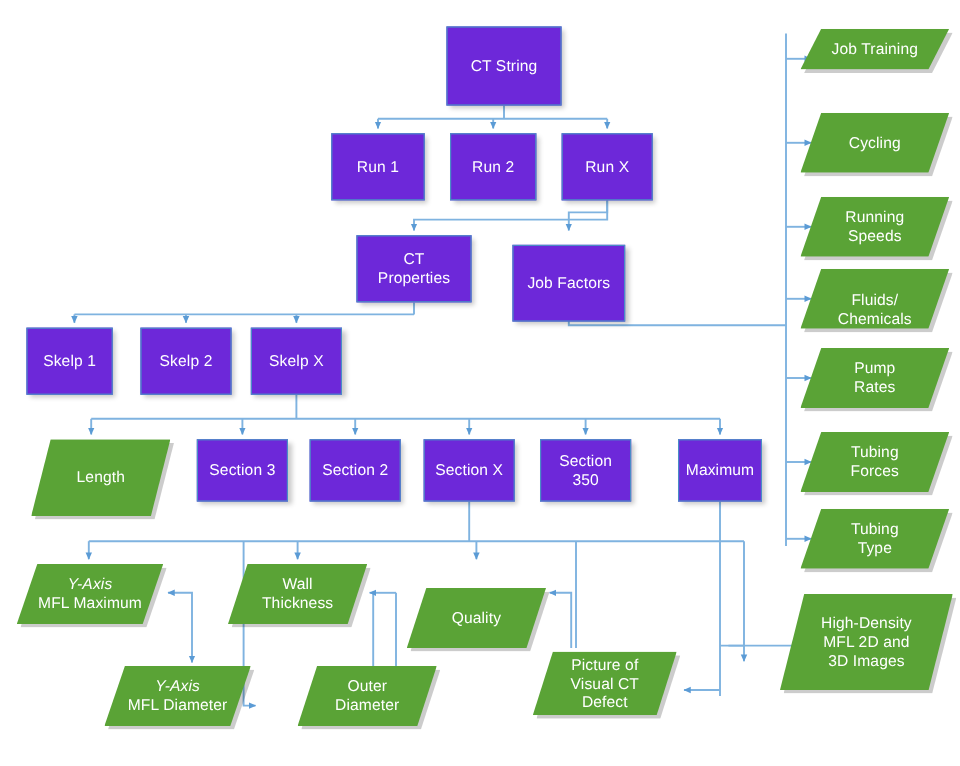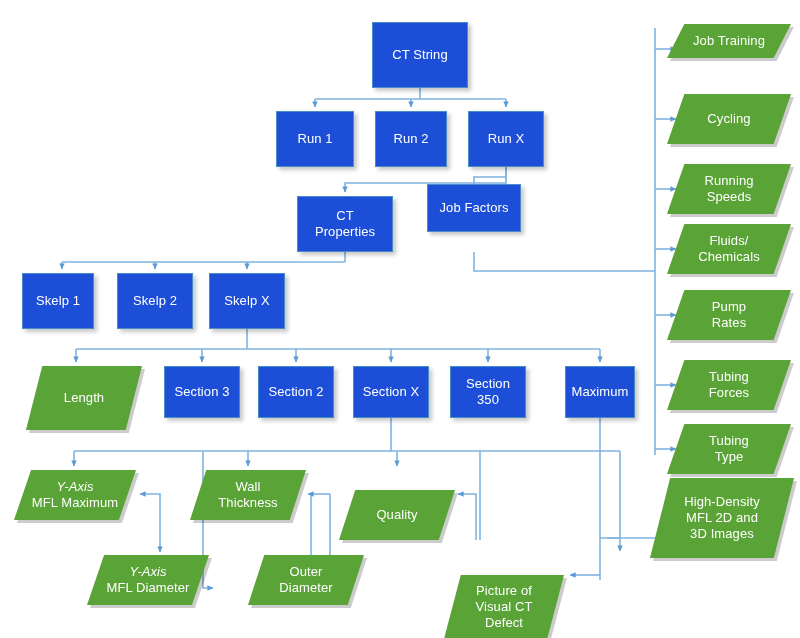--- a/index.html
+++ b/index.html
@@ -39,21 +39,21 @@
     z-index: 3;
   }
   .node .label {
     position: relative;
     z-index: 2;
     padding: 0 4px;
     white-space: pre-line;
   }
   
   .rect {
-    background: #1d4ed8;
+    background: #6d28d9;
     border: 1px solid #4a8cc7;
     box-shadow: 3px 3px 4px rgba(0,0,0,0.22);
   }
   
   .para {
     background: transparent;
     border: none;
     box-shadow: none;
   }
   .para::before {
@@ -159,21 +159,21 @@
       </div>
       <div class="node rect" style="left: 375px; top: 111px; width: 72px; height: 56px;">
         <span class="label">Run 2</span>
       </div>
       <div class="node rect" style="left: 468px; top: 111px; width: 76px; height: 56px;">
         <span class="label">Run X</span>
       </div>
       <div class="node rect" style="left: 297px; top: 196px; width: 96px; height: 56px;">
         <span class="label">CT<br>Properties</span>
       </div>
-      <div class="node rect" style="left: 427px; top: 184px; width: 94px; height: 48px; text-align: center;">
+      <div class="node rect" style="left: 427px; top: 204px; width: 94px; height: 64px; text-align: center;">
         <span class="label">Job Factors</span>
       </div>
       <div class="node rect" style="left: 22px; top: 273px; width: 72px; height: 56px;">
         <span class="label">Skelp 1</span>
       </div>
       <div class="node rect" style="left: 117px; top: 273px; width: 76px; height: 56px;">
         <span class="label">Skelp 2</span>
       </div>
       <div class="node rect" style="left: 209px; top: 273px; width: 76px; height: 56px;">
         <span class="label">Skelp X</span>
@@ -204,42 +204,42 @@
       </div>
       <div class="node para" style="left: 339px; top: 470px; width: 116px; height: 50px; margin-top: 20px;">
         <span class="label">Quality</span>
       </div>
       <div class="node para" style="left: 87px; top: 555px; width: 122px; height: 50px;">
         <span class="label"><em style="font-style: italic;">Y-Axis</em><br><span>MFL Diameter</span></span>
       </div>
       <div class="node para" style="left: 248px; top: 555px; width: 116px; height: 50px;">
         <span class="label">Outer<br>Diameter</span>
       </div>
-      <div class="node para" style="left: 444px; top: 543px; width: 120px; height: 64px; margin-top: 32px;">
+      <div class="node para" style="left: 444px; top: 543px; width: 120px; height: 53px;">
         <span class="label">Picture of<br>Visual CT<br>Defect</span>
       </div>
       <div class="node para" style="left: 667px; top: 24px; width: 124px; height: 34px;">
         <span class="label">Job Training</span>
       </div>
       <div class="node para" style="left: 667px; top: 94px; width: 124px; height: 50px;">
         <span class="label">Cycling</span>
       </div>
       <div class="node para" style="left: 667px; top: 164px; width: 124px; height: 50px;">
         <span class="label">Running<br>Speeds</span>
       </div>
-      <div class="node para" style="left: 667px; top: 224px; width: 124px; height: 50px;">
+      <div class="node para" style="left: 667px; top: 224px; width: 124px; height: 50px; align-items: flex-end;">
         <span class="label">Fluids/<br>Chemicals</span>
       </div>
       <div class="node para" style="left: 667px; top: 290px; width: 124px; height: 50px; justify-content: center;">
         <span class="label">Pump<br>Rates</span>
       </div>
       <div class="node para" style="left: 667px; top: 360px; width: 124px; height: 50px;">
         <span class="label">Tubing<br>Forces</span>
       </div>
       <div class="node para" style="left: 667px; top: 424px; width: 124px; height: 50px;">
         <span class="label">Tubing<br>Type</span>
       </div>
-      <div class="node para" style="left: 650px; top: 478px; width: 144px; height: 80px;">
+      <div class="node para" style="left: 650px; top: 495px; width: 144px; height: 80px;">
         <span class="label">High-Density<br>MFL 2D and<br>3D Images</span>
       </div>
     </div>
 
 </div>
 
 </body></html>

